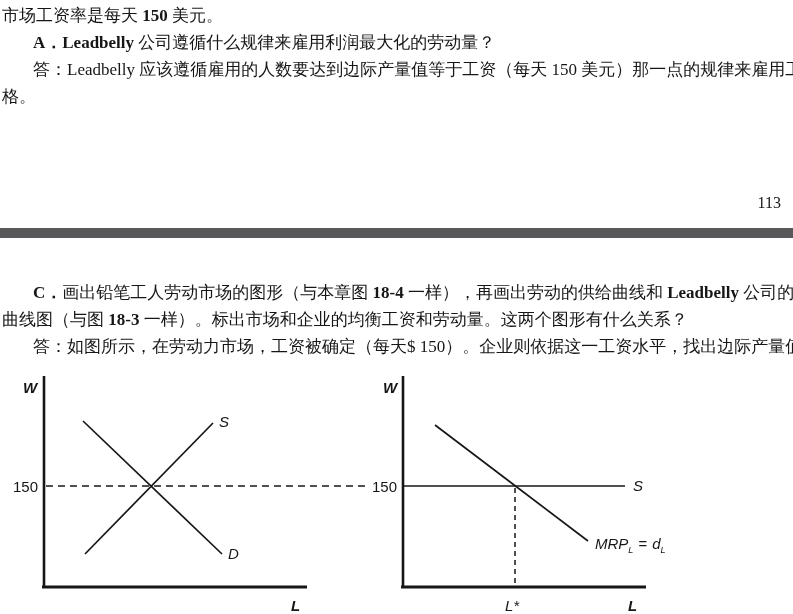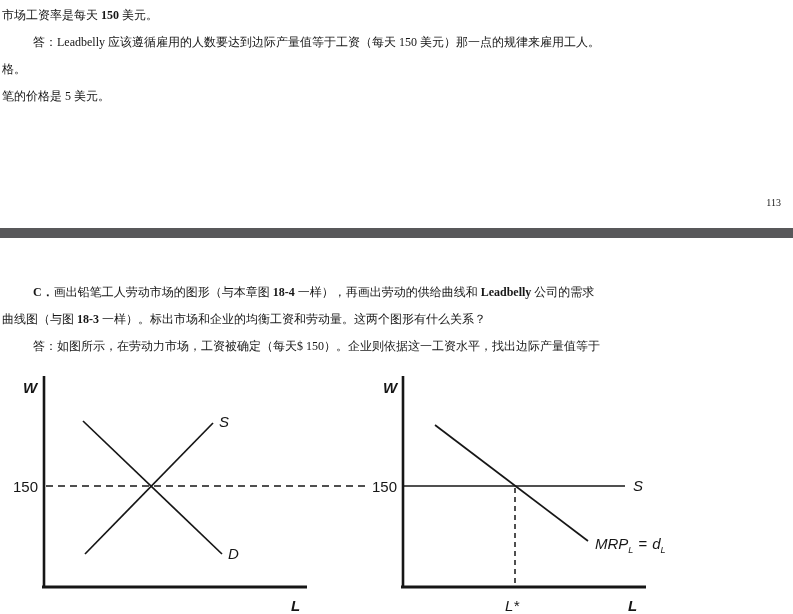--- a/index.html
+++ b/index.html
@@ -9,31 +9,31 @@
     overflow: hidden;
   }
   .doc {
     position: relative;
     width: 793px; height: 614px;
     font-family: "Liberation Serif", "DejaVu Serif", serif;
     color: #161616;
   }
   .text-block {
     position: absolute; left: 0; right: 0;
-    font-size: 12px; line-height: 27px;
+    font-size: 17px; line-height: 27px;
     overflow: hidden;
   }
   .text-block.top { top: 2px; }
   .text-block.bottom { top: 279px; }
   .line { white-space: nowrap; padding-left: 2px; }
   .line.indent { padding-left: 33px; }
   .line .b { font-weight: 700; }
   .page-number {
     position: absolute; top: 193px; right: 12px;
-    font-size: 10px; line-height: 19px;
+    font-size: 16px; line-height: 19px;
   }
   .divider {
     position: absolute; top: 228px; left: 0;
     width: 793px; height: 10px;
     background: #58585a;
   }
   .diagram-area { position: absolute; top: 372px; left: 0; }
   text { fill: #161616; }
   .axis-label {
     font-family: "Liberation Sans", "DejaVu Sans", sans-serif;
@@ -49,23 +49,23 @@
   }
   .sub { font-size: 9px; }
 </style>
 </head>
 <body>
 
 <div class="doc">
 
   <div class="text-block top">
       <div class="line"><span>市场工资率是每天 </span><span class="b">150</span><span> 美元。</span></div>
+      <div class="line indent"><span class="b">A．Leadbelly</span><span> 公司遵循什么规律来雇用利润最大化的劳动量？</span></div>
       <div class="line indent"><span>答：Leadbelly 应该遵循雇用的人数要达到边际产量值等于工资（每天 150 美元）那一点的规律来雇用工人。</span></div>
       <div class="line"><span>格。</span></div>
-      <div class="line"><span>笔的价格是 5 美元。</span></div>
     </div>
 
   <div class="page-number">113</div>
 
   <div class="divider"></div>
 
   <div class="text-block bottom">
       <div class="line indent"><span class="b">C．</span><span>画出铅笔工人劳动市场的图形（与本章图 </span><span class="b">18-4</span><span> 一样），再画出劳动的供给曲线和 </span><span class="b">Leadbelly</span><span> 公司的需求</span></div>
       <div class="line"><span>曲线图（与图 </span><span class="b">18-3</span><span> 一样）。标出市场和企业的均衡工资和劳动量。这两个图形有什么关系？</span></div>
       <div class="line indent"><span>答：如图所示，在劳动力市场，工资被确定（每天$ 150）。企业则依据这一工资水平，找出边际产量值等于</span></div>

